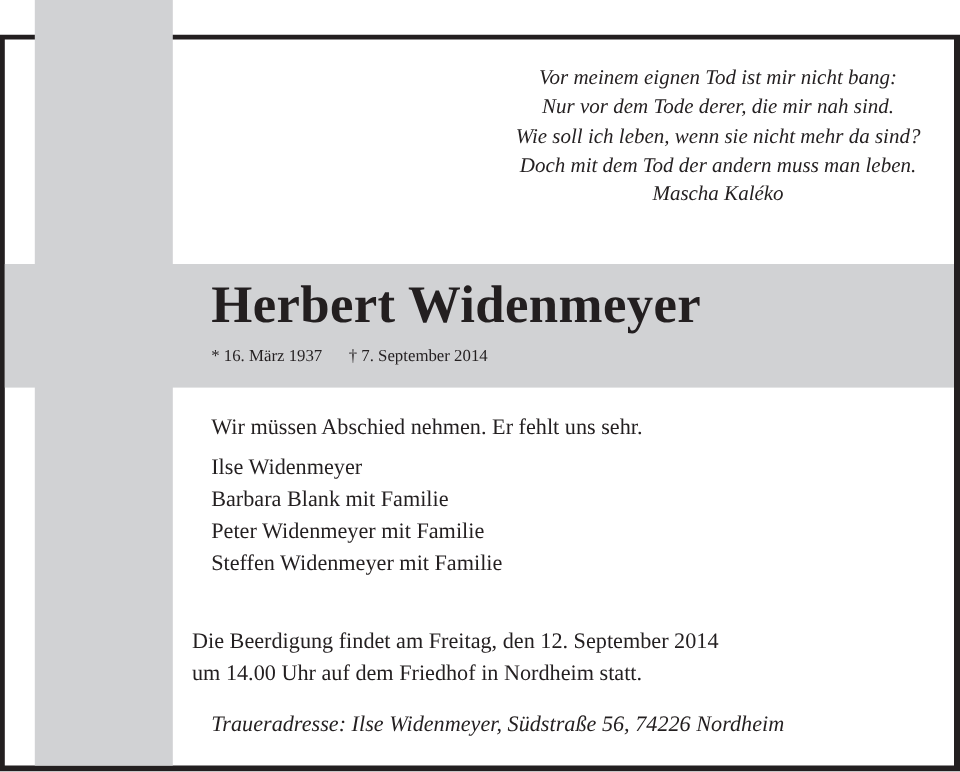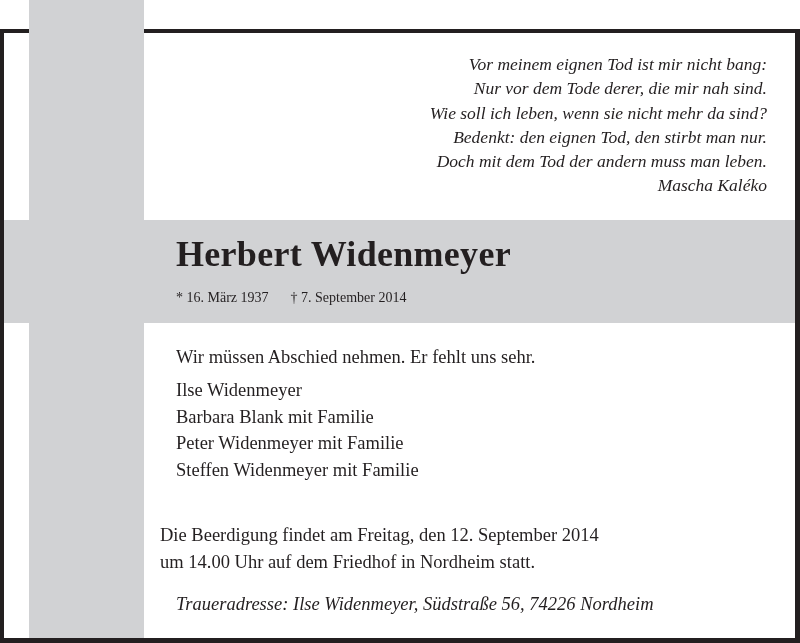--- a/index.html
+++ b/index.html
@@ -49,26 +49,27 @@
       top: 52px;
       text-align: right;
       font-style: italic;
       font-size: 17.5px;
       line-height: 24.3px;
       color: #231f20;
     }
     .poem .line, .poem .author {
       display: block;
       white-space: nowrap;
+      text-align: center;
     }
     .name {
       position: absolute;
       left: 176px;
       top: 226px;
-      font-size: 36px;
+      font-size: 44px;
       font-weight: bold;
       line-height: 56px;
       letter-spacing: 0.3px;
       white-space: nowrap;
       color: #231f20;
     }
     .dates {
       position: absolute;
       left: 176px;
       top: 286px;
@@ -122,21 +123,20 @@
 <body>
 
 <div class="frame"></div>
 <div class="cross-vertical"></div>
 <div class="cross-horizontal"></div>
 
 <div class="poem">
   <span class="line">Vor meinem eignen Tod ist mir nicht bang:</span>
   <span class="line">Nur vor dem Tode derer, die mir nah sind.</span>
   <span class="line">Wie soll ich leben, wenn sie nicht mehr da sind?</span>
-  <span class="line">Bedenkt: den eignen Tod, den stirbt man nur.</span>
   <span class="line">Doch mit dem Tod der andern muss man leben.</span>
   <span class="author">Mascha Kaléko</span>
 </div>
 
 <div class="name">Herbert Widenmeyer</div>
 
 <div class="dates">
   <span>* 16. März 1937</span><span class="death">† 7. September 2014</span>
 </div>
 

